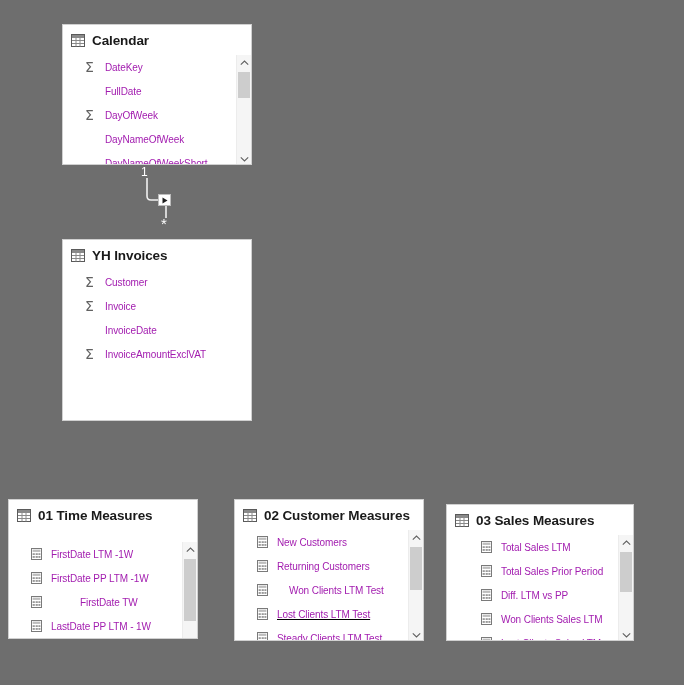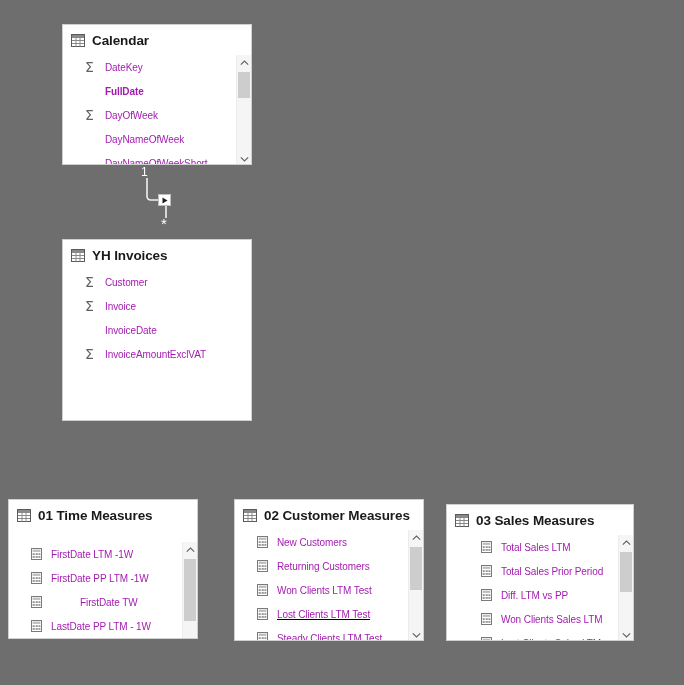--- a/index.html
+++ b/index.html
@@ -170,21 +170,21 @@
       <span class="table-title">Calendar</span>
     </div>
 
     <div class="field-list" style="height:111px;">
       <div class="field-row" style="width:175px;">
         <span class="field-icon">
             <span class="sigma">Σ</span>
           </span>
         <span class="field-name">DateKey</span>
       </div>
-      <div class="field-row blank-icon" style="width:175px;font-weight:bold;">
+      <div class="field-row blank-icon" style="width:175px;">
         <span class="field-icon"></span>
         <span class="field-name">FullDate</span>
       </div>
       <div class="field-row" style="width:175px;">
         <span class="field-icon">
             <span class="sigma">Σ</span>
           </span>
         <span class="field-name">DayOfWeek</span>
       </div>
       <div class="field-row blank-icon" style="width:175px;">
@@ -406,21 +406,21 @@
               <rect x="1.6" y="5.2" width="2.2" height="1.8" fill="#9a9a9a"></rect>
               <rect x="4.6" y="5.2" width="2.2" height="1.8" fill="#9a9a9a"></rect>
               <rect x="7.4" y="5.2" width="2" height="1.8" fill="#9a9a9a"></rect>
               <rect x="1.6" y="8" width="2.2" height="1.9" fill="#9a9a9a"></rect>
               <rect x="4.6" y="8" width="2.2" height="1.9" fill="#9a9a9a"></rect>
               <rect x="7.4" y="8" width="2" height="1.9" fill="#9a9a9a"></rect>
             </svg>
         </span>
         <span class="field-name">Returning Customers</span>
       </div>
-      <div class="field-row" style="width:175px;">
+      <div class="field-row" style="width:175px;gap:12px;">
         <span class="field-icon">
           <svg class="calc-icon" viewBox="0 0 11 12">
               <rect x="0.5" y="0.5" width="10" height="11" fill="#ffffff" stroke="#7a7a7a"></rect>
               <rect x="1.6" y="1.6" width="7.8" height="2.3" fill="#bdbdbd"></rect>
               <rect x="1.6" y="5.2" width="2.2" height="1.8" fill="#9a9a9a"></rect>
               <rect x="4.6" y="5.2" width="2.2" height="1.8" fill="#9a9a9a"></rect>
               <rect x="7.4" y="5.2" width="2" height="1.8" fill="#9a9a9a"></rect>
               <rect x="1.6" y="8" width="2.2" height="1.9" fill="#9a9a9a"></rect>
               <rect x="4.6" y="8" width="2.2" height="1.9" fill="#9a9a9a"></rect>
               <rect x="7.4" y="8" width="2" height="1.9" fill="#9a9a9a"></rect>

